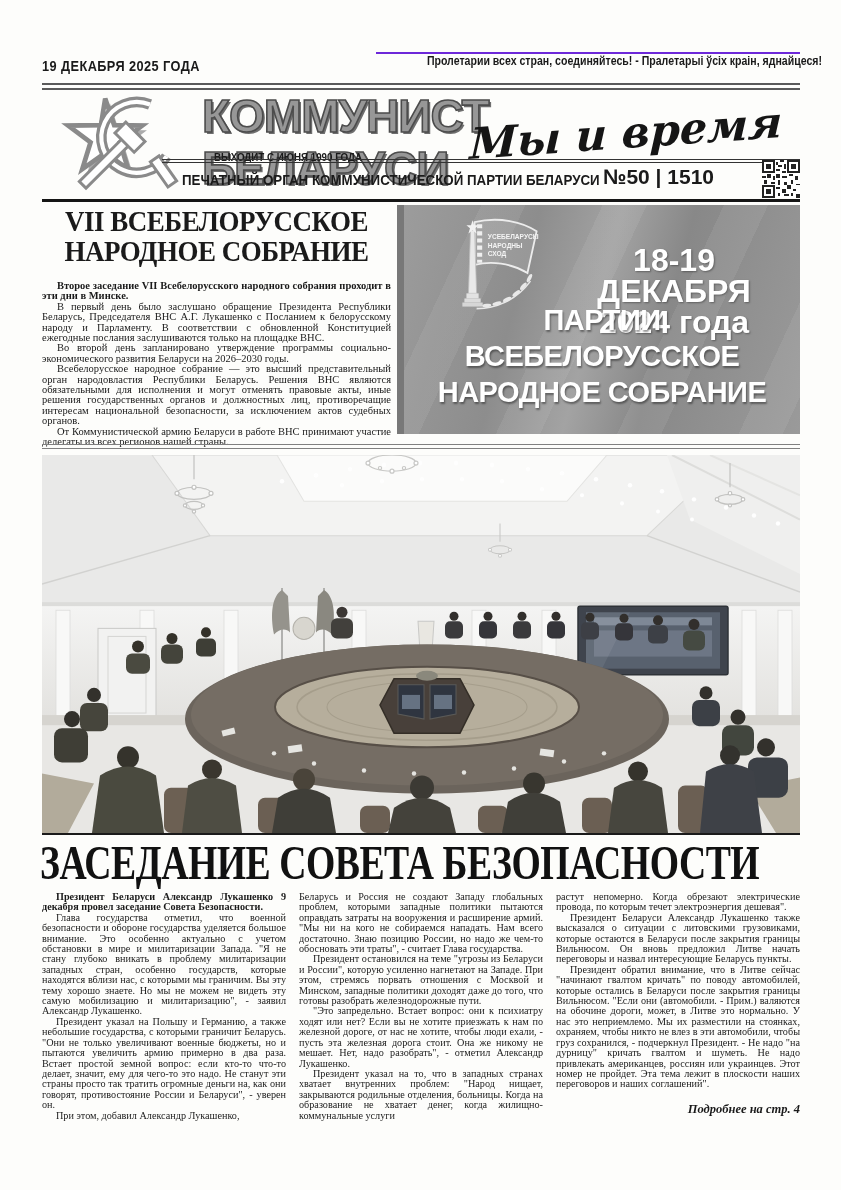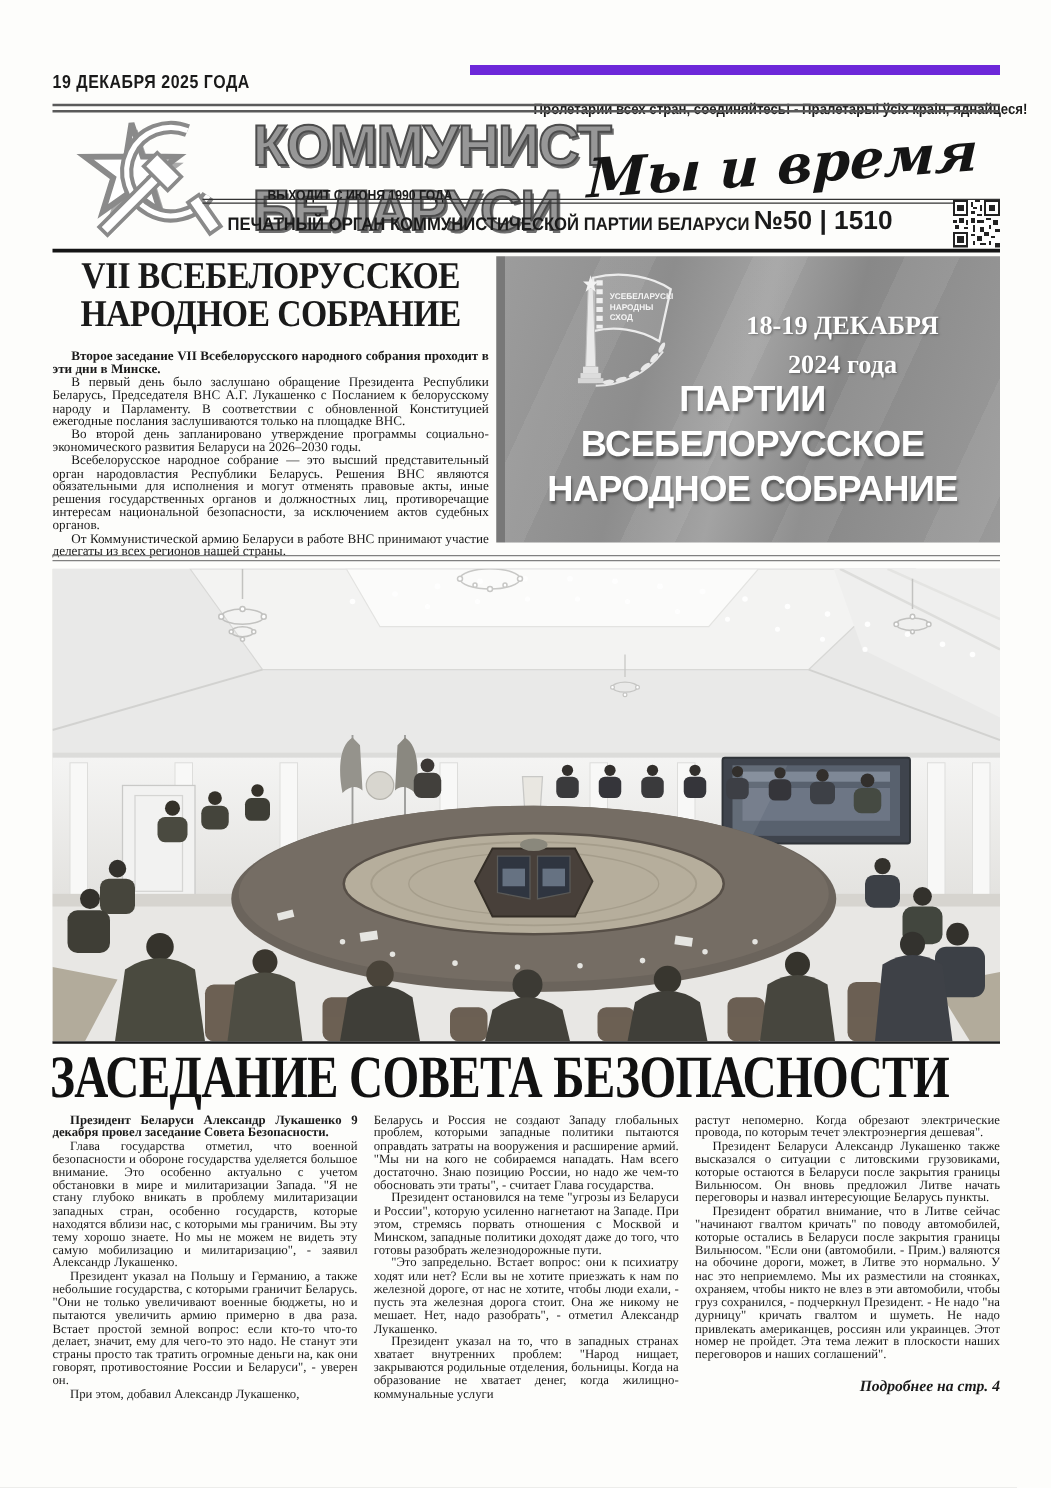--- a/index.html
+++ b/index.html
@@ -5,21 +5,21 @@
   html,body{margin:0;padding:0;background:#e0e0e0;}
   .page{position:relative;width:841px;height:1190px;background:#fdfdfb;overflow:hidden;
         font-family:"Liberation Serif",serif;color:#1a1a1a;}
   .abs{position:absolute;}
   .cond{transform:scaleX(.85);transform-origin:0 50%;white-space:nowrap;}
   .cond-r{transform:scaleX(.88);transform-origin:100% 50%;white-space:nowrap;}
 
   
   .date-line{left:42px;top:57px;font-family:"Liberation Sans",sans-serif;font-weight:bold;
              font-size:15px;letter-spacing:.5px;}
-  .slogan-wrap{right:41px;top:52px;width:424px;border-top:8px solid #6d28d9;padding-top:20px;
+  .slogan-wrap{right:41px;top:52px;width:424px;border-top:2px solid #6d28d9;padding-top:0;
                text-align:right;}
   .slogan{font-family:"Liberation Sans",sans-serif;font-weight:bold;font-size:12px;}
   .rule-double{height:3px;border-top:2px solid #5a5a5a;border-bottom:2px solid #5a5a5a;}
   .top-rule{left:42px;right:41px;top:83px;}
   .mid-rule{left:42px;right:41px;top:444px;border-top-width:1px;border-bottom-width:1px;border-color:#808080;}
 
   
   .masthead{left:42px;top:92px;width:758px;height:107px;}
   .logo{left:0;top:-4px;width:150px;height:118px;}
   .title-row{left:160px;right:0;top:-2px;display:flex;justify-content:space-between;
@@ -45,21 +45,21 @@
   .boldp{font-weight:bold;}
 
   
   .banner{left:397px;top:205px;width:403px;height:229px;color:#fff;
           background:linear-gradient(105deg,#9c9c9c 0%,#8d8d8d 30%,#a3a3a3 48%,#888 64%,#9a9a9a 100%);
           border-left:7px solid #787878;box-sizing:border-box;overflow:hidden;}
   .banner::after{content:"";position:absolute;inset:0;
           background:repeating-linear-gradient(115deg,transparent 0 70px,rgba(255,255,255,.07) 70px 110px);}
   .banner-emblem{left:36px;top:8px;width:122px;height:116px;z-index:2;}
   .banner-date{left:150px;right:6px;top:40px;text-align:center;z-index:2;
-               font-family:Liberation Serif, serif;font-weight:bold;font-size:21px;line-height:31px;
+               font-family:Liberation Sans, sans-serif;font-weight:bold;font-size:32px;line-height:31px;
                text-shadow:1px 1px 2px rgba(0,0,0,.35);}
   .banner-title{left:0;right:0;bottom:24px;text-align:center;z-index:2;
                font-family:"Liberation Sans",sans-serif;font-weight:bold;font-size:29px;line-height:36px;
                text-shadow:1px 2px 2px rgba(0,0,0,.4);letter-spacing:-.5px;}
 
   
   .photo{left:42px;top:455px;width:758px;height:378px;border-bottom:2px solid #1a1a1a;background:#e8e8e8;}
   .photo svg{display:block;width:100%;height:100%;}
 
   

